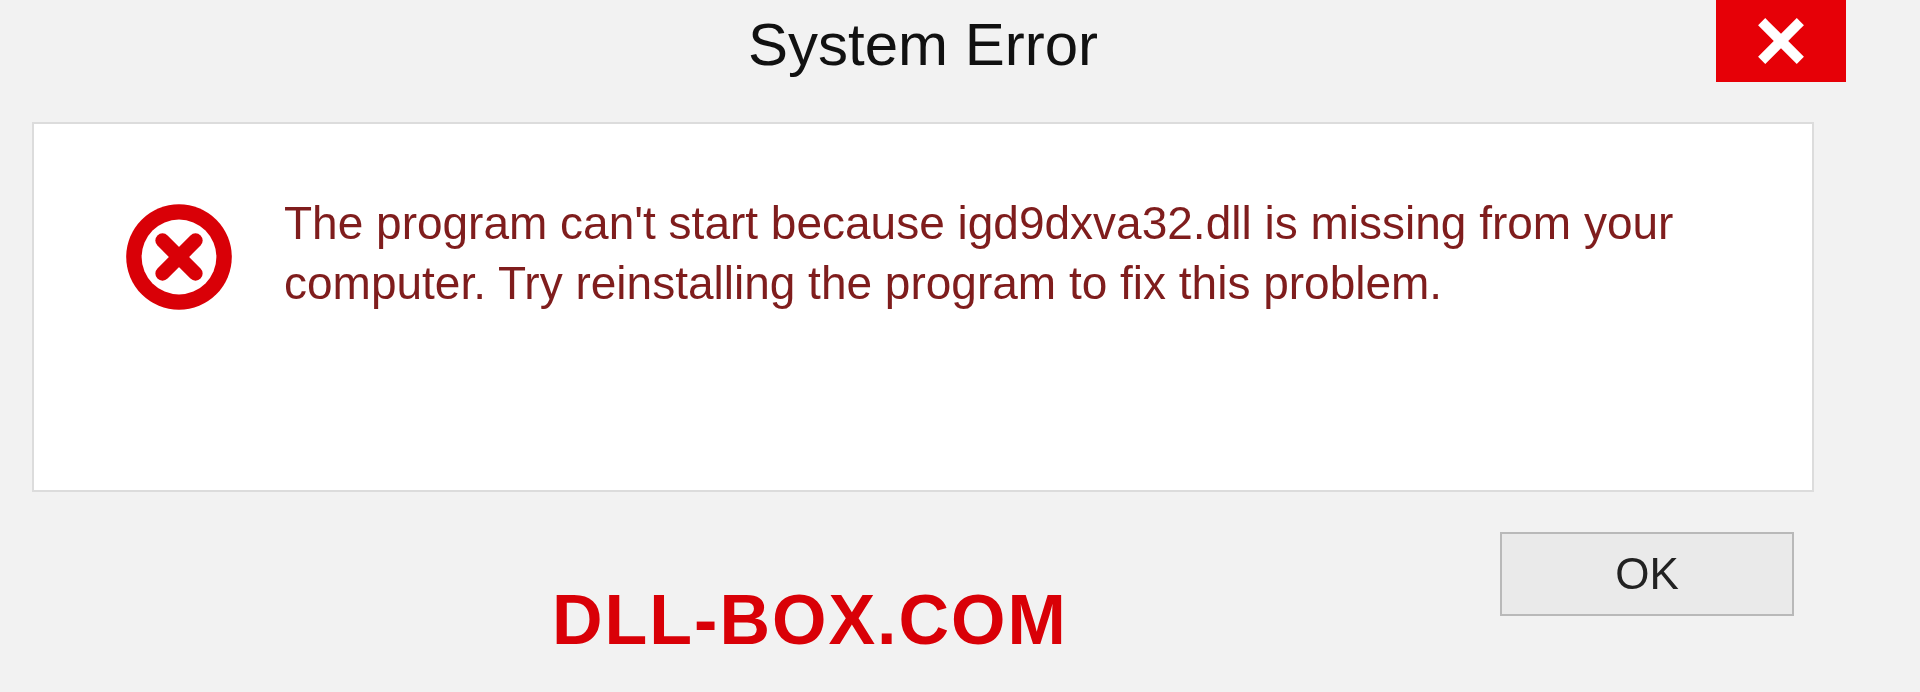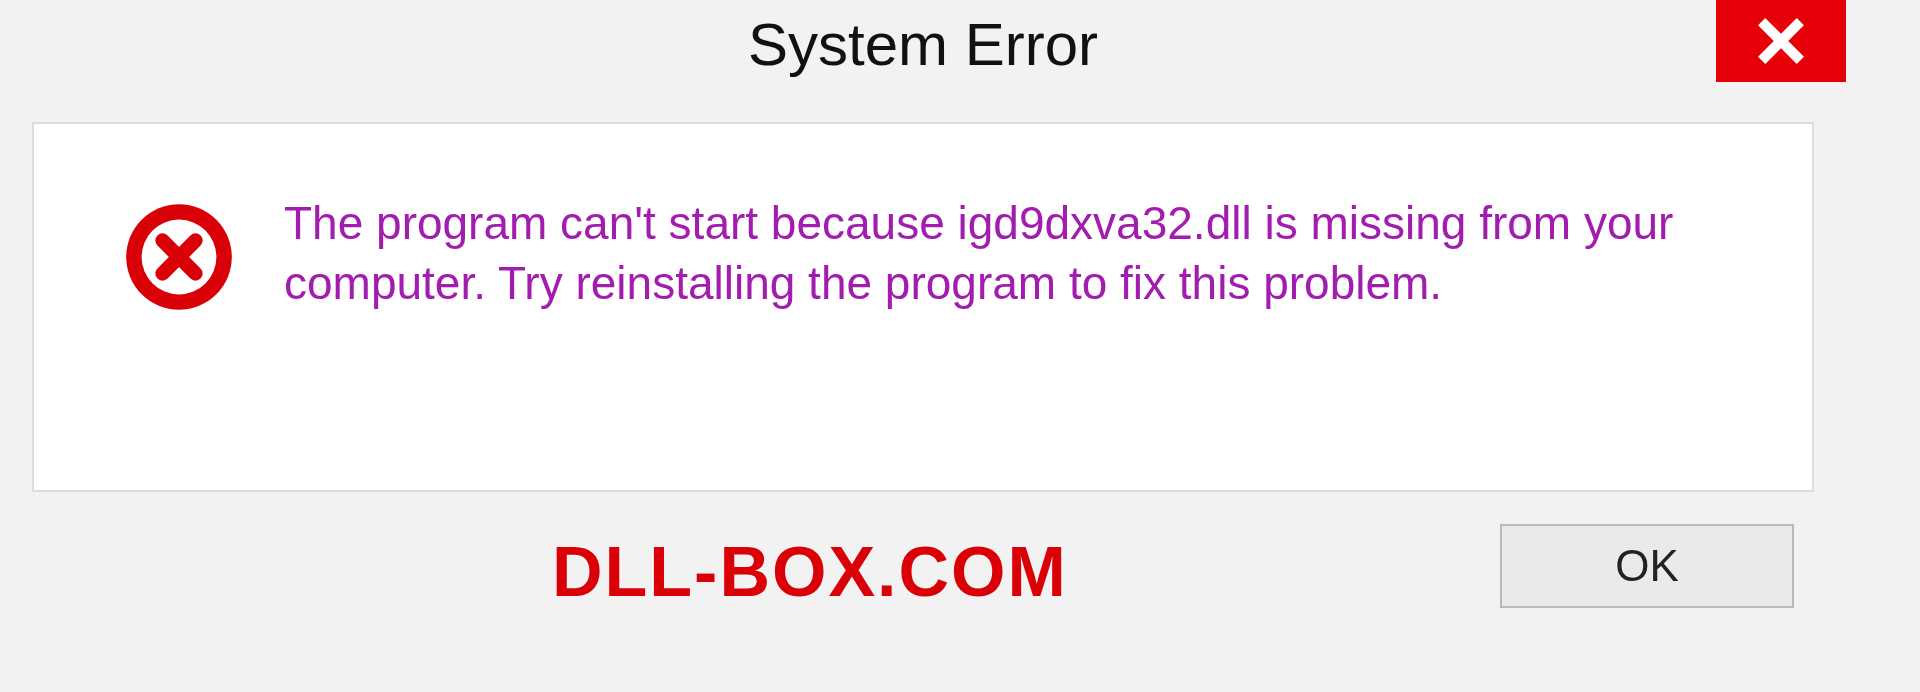--- a/index.html
+++ b/index.html
@@ -68,30 +68,30 @@
     height: 110px;
     margin-right: 50px;
     margin-top: 8px;
   }
   .error-icon svg { width: 110px; height: 110px; display:block; }
 
   .message {
     flex: 1 1 auto;
     font-size: 46px;
     line-height: 1.3;
-    color: #a21caf;
+    color: #7f1d1d;
     padding-right: 40px;
   }
 
   .footer {
     position: relative;
-    margin: 0 32px;
+    margin: 8px 32px;
     height: 160px;
     display: flex;
-    align-items: center;
+    align-items: flex-end;
     justify-content: flex-start;
   }
 
   .watermark {
     margin-left: 520px;
     font-size: 70px;
     font-weight: 800;
     letter-spacing: 2px;
     color: #d90007;
     font-family: Arial, Helvetica, sans-serif;

